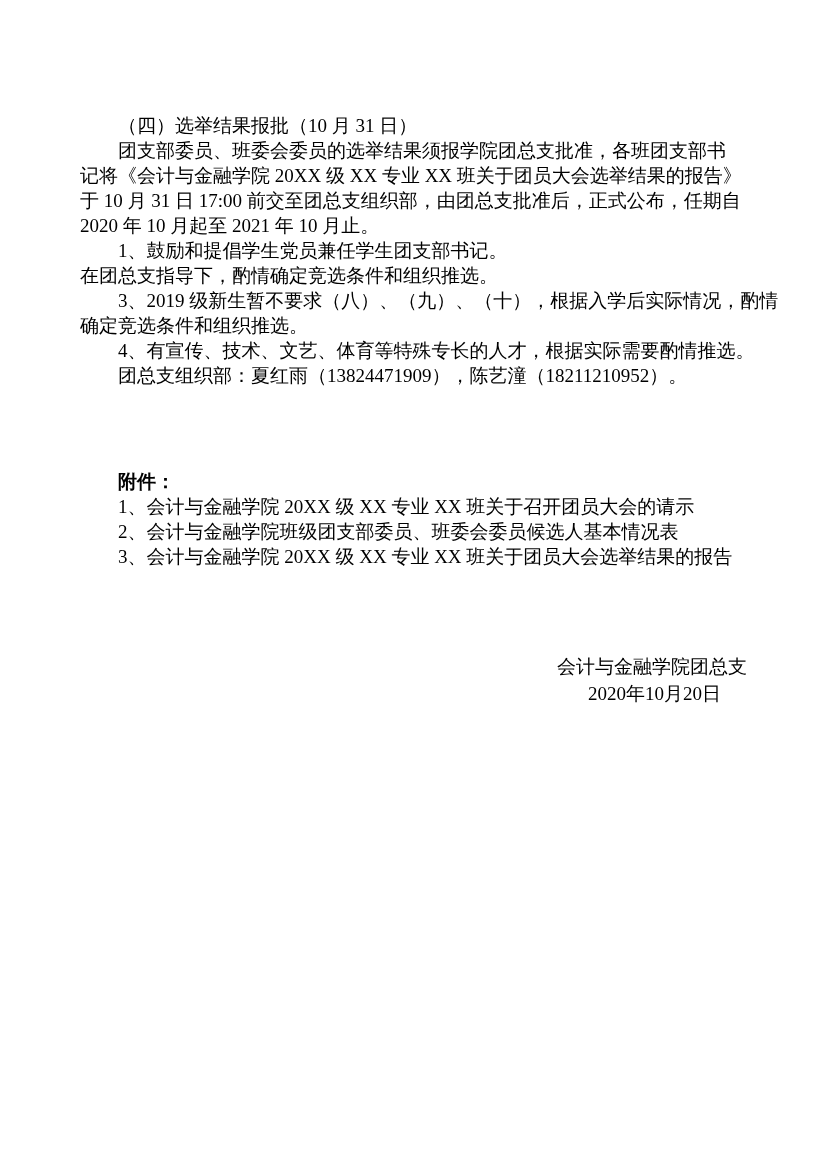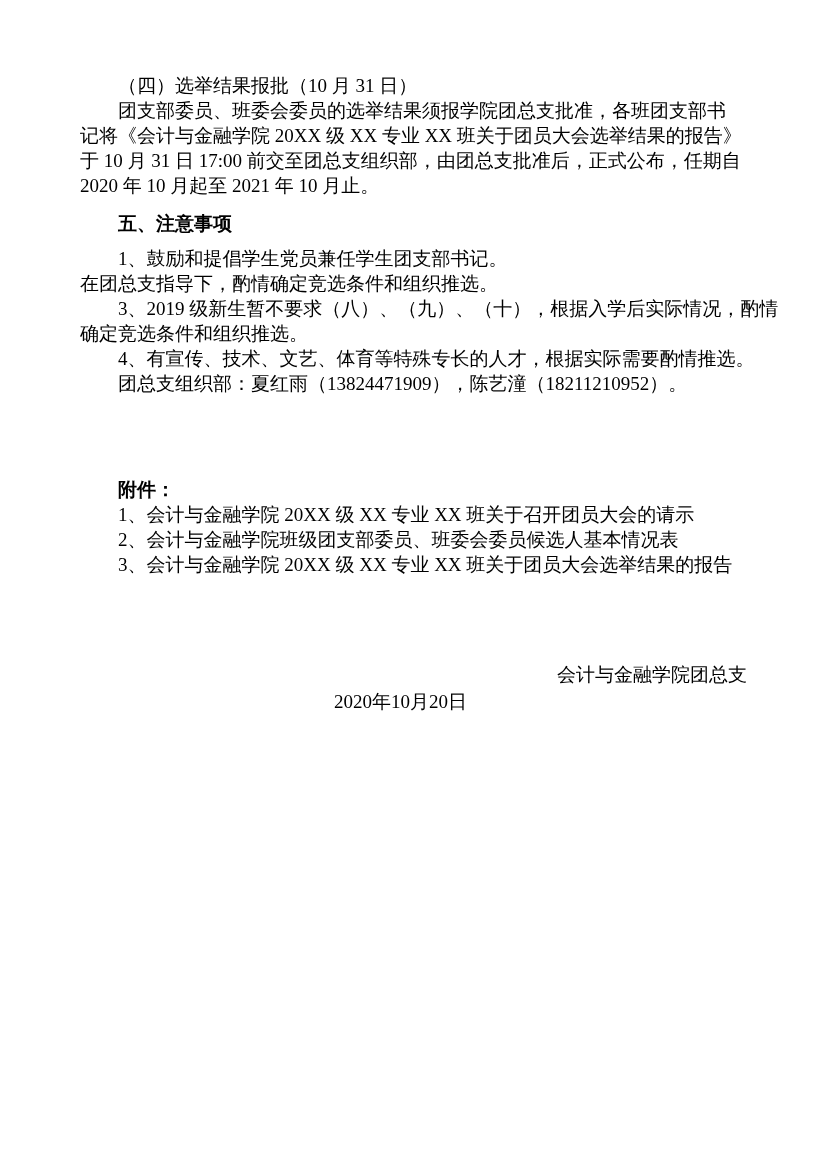--- a/index.html
+++ b/index.html
@@ -12,20 +12,21 @@
     width: 827px;
     height: 882px;
     box-sizing: border-box;
     background: #ffffff;
     color: #000000;
     padding: 73px 80px 0 80px;
     overflow: hidden;
     font-family: "Liberation Serif", "DejaVu Serif", serif;
     font-size: 19px;
     line-height: 25px;
+    margin-top: 40px;
   }
   .line {
     white-space: nowrap;
   }
   .indent {
     text-indent: 38px;
   }
   .heading {
     font-family: "Liberation Sans", "DejaVu Sans", sans-serif;
     font-weight: bold;
@@ -55,38 +56,36 @@
     text-align: right;
     line-height: 27px;
   }
   .signature-org {
     padding-right: 0px;
     white-space: nowrap;
   }
   .signature-date {
     padding-right: 26px;
     white-space: nowrap;
-    text-align: center;
   }
 </style>
 </head>
 <body>
 
 <div class="page">
 
   <div class="line indent">（四）选举结果报批（10 月 31 日）</div>
 
   <div>
     <div class="line indent">团支部委员、班委会委员的选举结果须报学院团总支批准，各班团支部书</div>
     <div class="line">记将《会计与金融学院 20XX 级 XX 专业 XX 班关于团员大会选举结果的报告》</div>
     <div class="line">于 10 月 31 日 17:00 前交至团总支组织部，由团总支批准后，正式公布，任期自</div>
     <div class="line">2020 年 10 月起至 2021 年 10 月止。</div>
   </div>
 
-  <div class="heading heading-five">五、注意事项</div>
   <div>
     <div class="line indent">1、鼓励和提倡学生党员兼任学生团支部书记。</div>
     <div class="line">在团总支指导下，酌情确定竞选条件和组织推选。</div>
     <div class="line indent">3、2019 级新生暂不要求（八）、（九）、（十），根据入学后实际情况，酌情</div>
     <div class="line">确定竞选条件和组织推选。</div>
     <div class="line indent">4、有宣传、技术、文艺、体育等特殊专长的人才，根据实际需要酌情推选。</div>
   </div>
 
   <div class="contact-block">
     <div class="line">团总支组织部：夏红雨（13824471909），陈艺潼（18211210952）。</div>

